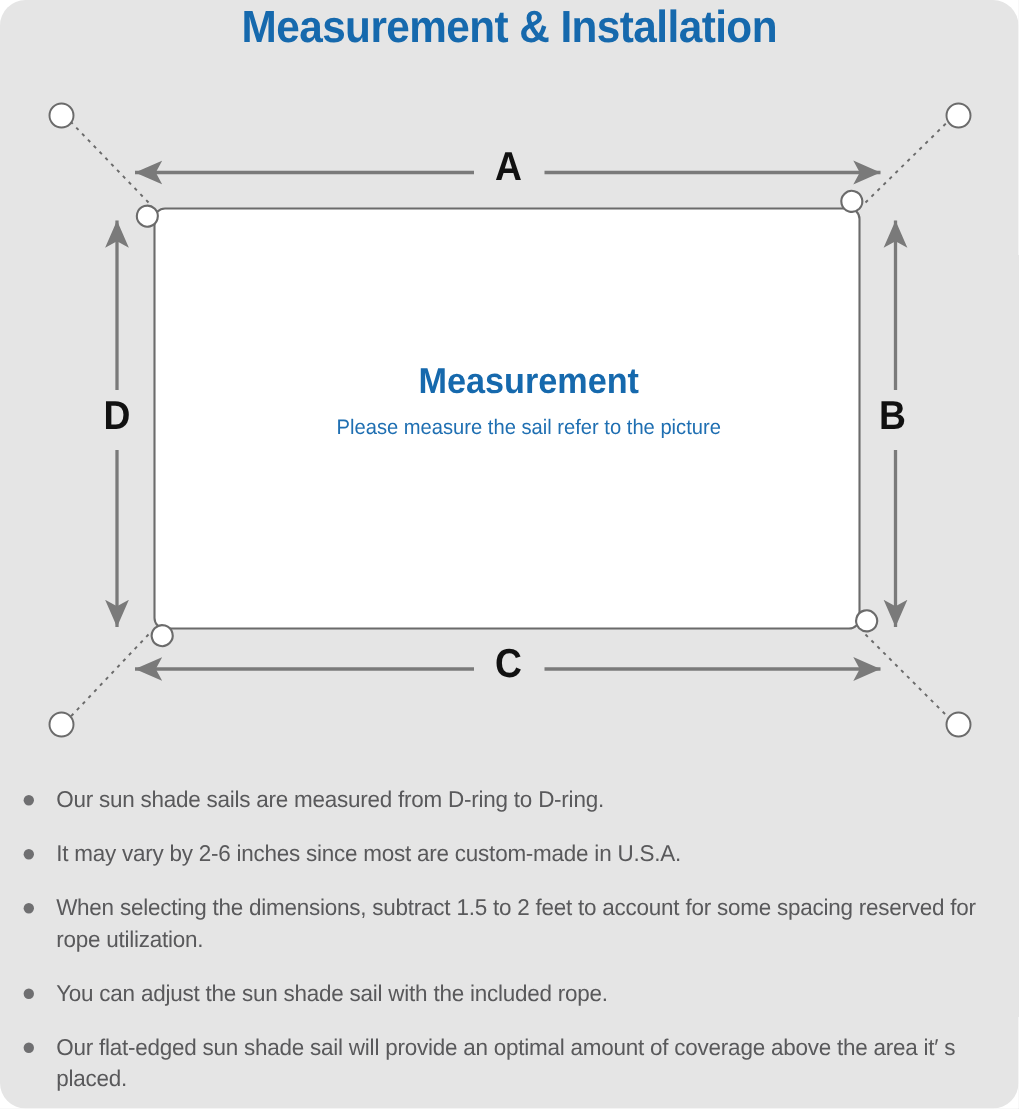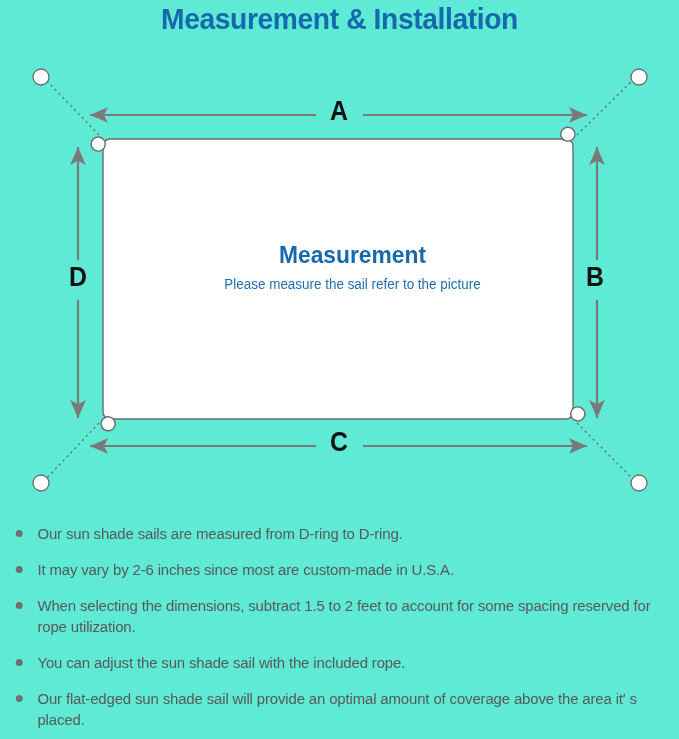--- a/index.html
+++ b/index.html
@@ -16,21 +16,22 @@
     font-family: "Liberation Sans", sans-serif;
     -webkit-font-smoothing: antialiased;
   }
 
   #page {
     position: absolute;
     left: 0;
     top: 0;
     width: 679px;
     height: 739px;
-    background: #5eead4;
+    background: #e5e5e5;
+    border-radius: 17px;
   }
 
   
   .title {
     position: absolute;
     left: 0;
     top: 0;
     width: 679px;
     text-align: center;
     font-family: "Liberation Sans", sans-serif;

